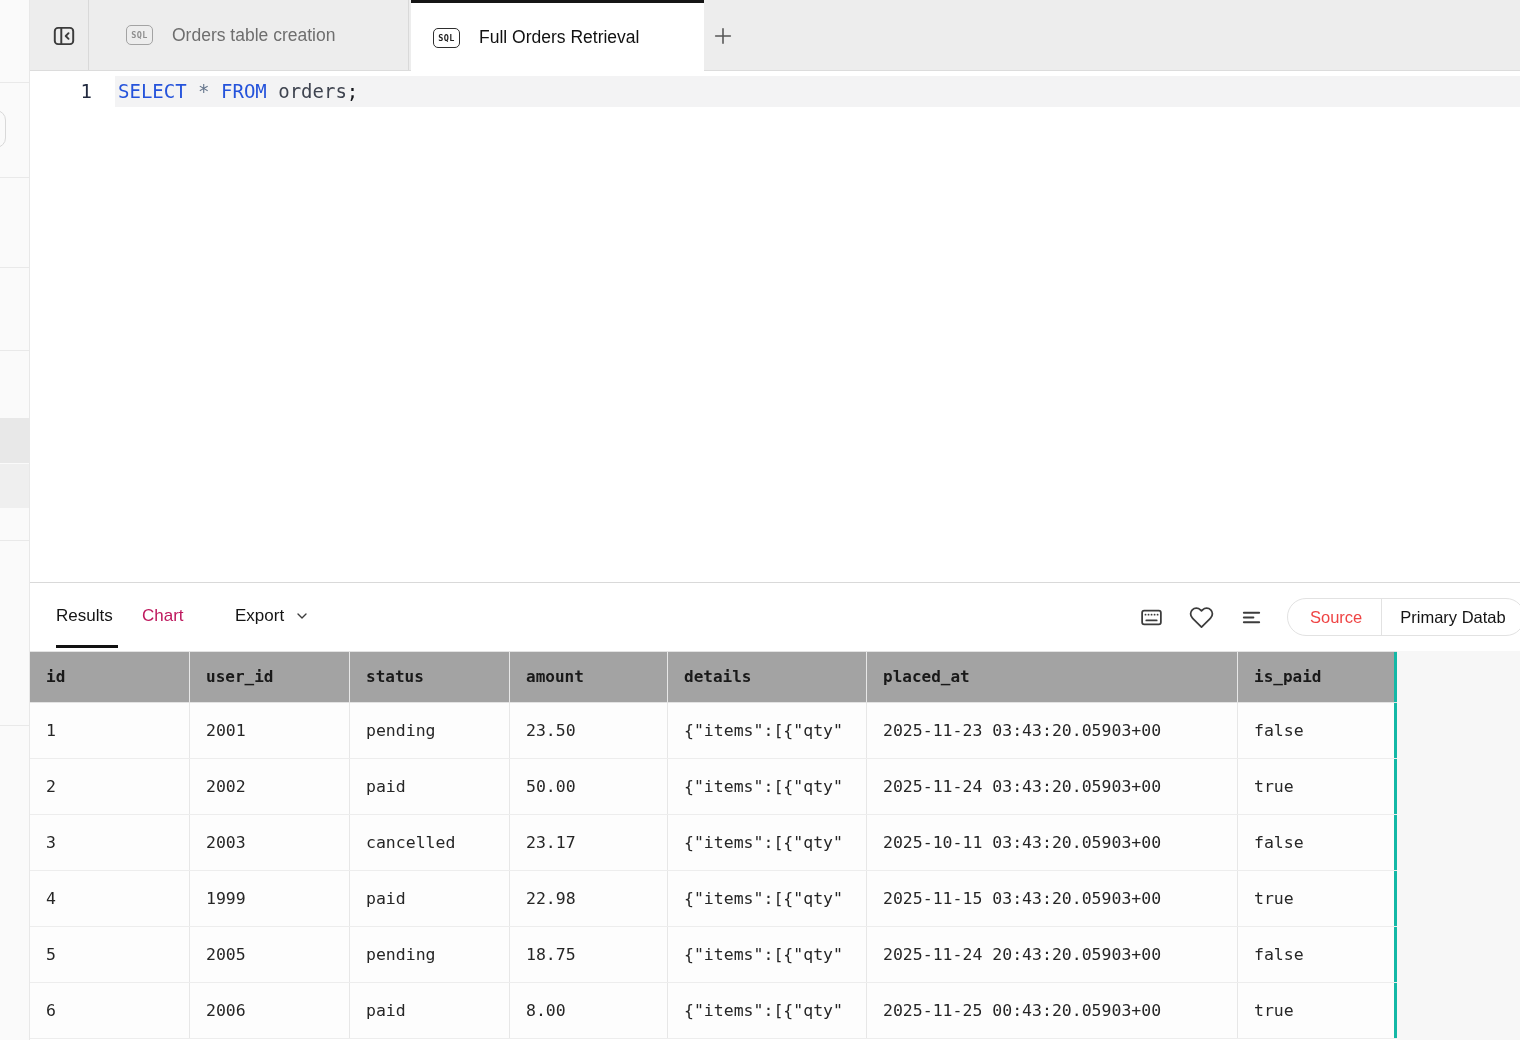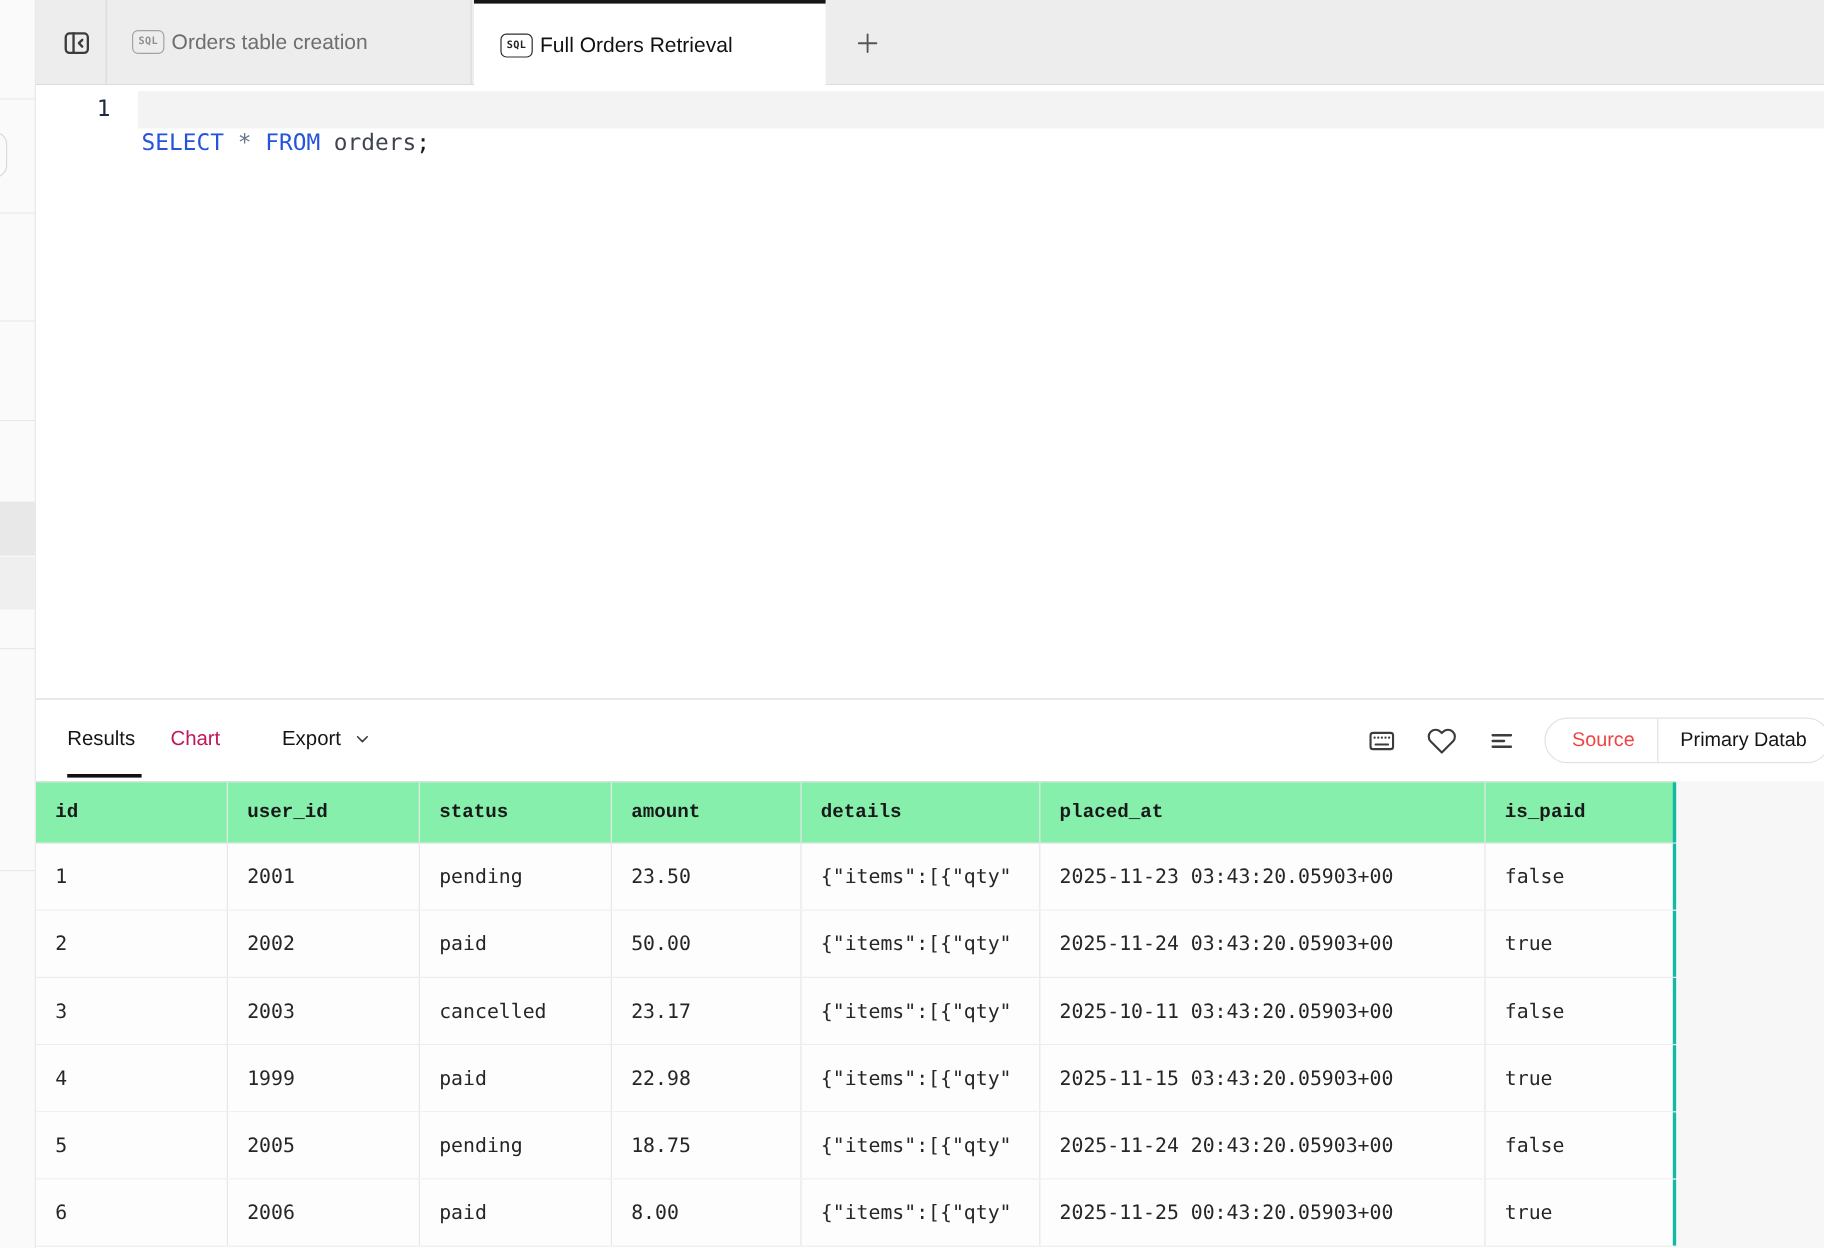--- a/index.html
+++ b/index.html
@@ -11,36 +11,36 @@
   #strip{position:absolute;left:0;top:0;width:30px;height:1040px;background:#fafafa;border-right:1px solid #e8e8e8;box-sizing:border-box;}
   .strip-line{position:absolute;left:0;width:29px;height:1px;background:#e9e9e9;}
   .strip-pill-frag{position:absolute;left:-22px;top:110px;width:28px;height:38px;border:1.5px solid #d9d9d9;border-radius:10px;background:#fafafa;box-sizing:border-box;}
   .strip-sel1{position:absolute;left:0;top:418px;width:29px;height:45px;background:#e8e8e8;}
   .strip-sel2{position:absolute;left:0;top:464px;width:29px;height:44px;background:#efefef;}
 
   
   #tabbar{position:absolute;left:30px;top:0;width:1490px;height:71px;background:#ededed;border-bottom:1px solid #dcdcdc;box-sizing:border-box;}
   #collapse-btn{position:absolute;left:19px;top:21px;width:30px;height:30px;display:flex;align-items:center;justify-content:center;cursor:pointer;}
   .vdiv{position:absolute;top:0;width:1px;height:70px;background:#d9d9d9;}
-  .tab{position:absolute;top:0;height:70px;display:flex;align-items:center;gap:6px;padding-left:22px;box-sizing:border-box;cursor:pointer;}
+  .tab{position:absolute;top:0;height:70px;display:flex;align-items:center;gap:19px;padding-left:22px;box-sizing:border-box;cursor:pointer;margin-left:16px;}
   #tab-0{left:58px;width:305px;border-right:1px solid #d9d9d9;}
   #tab-1{left:365px;width:293px;background:#fff;border-top:3px solid #151515;height:72px;z-index:2;}
   .sqlbadge{display:inline-flex;align-items:center;justify-content:center;width:27px;height:20px;border-radius:5px;font-family:"DejaVu Sans Mono",monospace;font-size:8.5px;font-weight:bold;letter-spacing:.3px;box-sizing:border-box;}
   .sqlbadge.dim{border:1.5px solid #a3a3a3;color:#8f8f8f;}
   .sqlbadge.dark{border:1.5px solid #2e2e2e;color:#222;}
   .tablabel{font-size:17.5px;}
   #tab-0 .tablabel{color:#6e6e6e;}
   #tab-1 .tablabel{color:#111;}
   #new-tab-btn{position:absolute;left:678px;top:21px;width:30px;height:30px;display:flex;align-items:center;justify-content:center;cursor:pointer;color:#555;}
 
   
   #editor{position:absolute;left:30px;top:71px;width:1490px;height:511px;background:#fff;}
   #line-highlight{position:absolute;left:85px;top:5px;right:0;height:31px;background:#f3f3f4;}
   #gutter-num{position:absolute;left:0;top:5px;width:62px;height:31px;line-height:31px;text-align:right;font-size:19px;color:#222a3f;}
-  #code-line{position:absolute;left:88px;top:5px;height:31px;line-height:31px;font-size:19px;white-space:pre;color:#3f4450;cursor:text;margin-top:28px;}
+  #code-line{position:absolute;left:88px;top:5px;height:31px;line-height:31px;font-size:19px;white-space:pre;color:#3f4450;cursor:text;}
   .tok-kw{color:#2553db;}
   .tok-op{color:#64748b;}
   .tok-ident{color:#3f4450;}
   .tok-punc{color:#16181d;}
 
   
   #results{position:absolute;left:30px;top:582px;width:1490px;height:458px;background:#fff;border-top:1px solid #d9d9d9;box-sizing:border-box;}
   .rtab{position:absolute;top:0;height:65px;line-height:65px;font-size:17px;cursor:pointer;}
   #rtab-results{left:26px;color:#141414;}
   #rtab-chart{left:112px;color:#be185d;}
@@ -49,21 +49,21 @@
   .icon-btn{position:absolute;top:21px;width:26px;height:26px;display:flex;align-items:center;justify-content:center;color:#3c3c3c;cursor:pointer;}
   #kbd-btn{left:1108px;} #heart-btn{left:1158px;} #lines-btn{left:1208px;}
   #source-pill{position:absolute;left:1257px;top:15px;height:38px;display:flex;align-items:stretch;border:1px solid #e2e2e2;border-radius:19px;background:#fff;box-sizing:border-box;white-space:nowrap;}
   #source-label{display:flex;align-items:center;padding:0 19px 0 22px;font-size:16.5px;color:#ef4444;cursor:pointer;}
   #source-pill .pill-div{width:1px;background:#e2e2e2;}
   #source-value{display:flex;align-items:center;padding:0 18px;font-size:16.5px;color:#141414;cursor:pointer;}
 
   
   #grid{position:absolute;left:0;top:68px;width:1367px;}
   .trow{display:grid;grid-template-columns:160px 160px 160px 158px 199px 371px 159px;}
-  #grid-header{height:52px;background:#86efac;border-top:1px solid #e3e3e3;border-bottom:1px solid #e3e3e3;box-sizing:border-box;font-family:Liberation Mono, monospace;}
+  #grid-header{height:52px;background:#a3a3a3;border-top:1px solid #e3e3e3;border-bottom:1px solid #e3e3e3;box-sizing:border-box;}
   #grid-header .cell{font-weight:bold;font-size:16px;color:#191919;line-height:50px;}
   .body-row{height:56px;border-bottom:1px solid #ededed;box-sizing:border-box;background:#fdfdfd;}
   .body-row .cell{font-size:16.5px;color:#262626;line-height:55px;}
   .cell{padding-left:16px;overflow:hidden;white-space:nowrap;border-right:1px solid #e7e7e7;box-sizing:border-box;}
   .cell:last-child{border-right:3px solid #14b8a6;}
   #grid-filler{position:absolute;left:1367px;top:68px;width:123px;height:390px;background:#f7f7f7;}
   svg{display:block;}
 </style>
 </head>
 <body>

